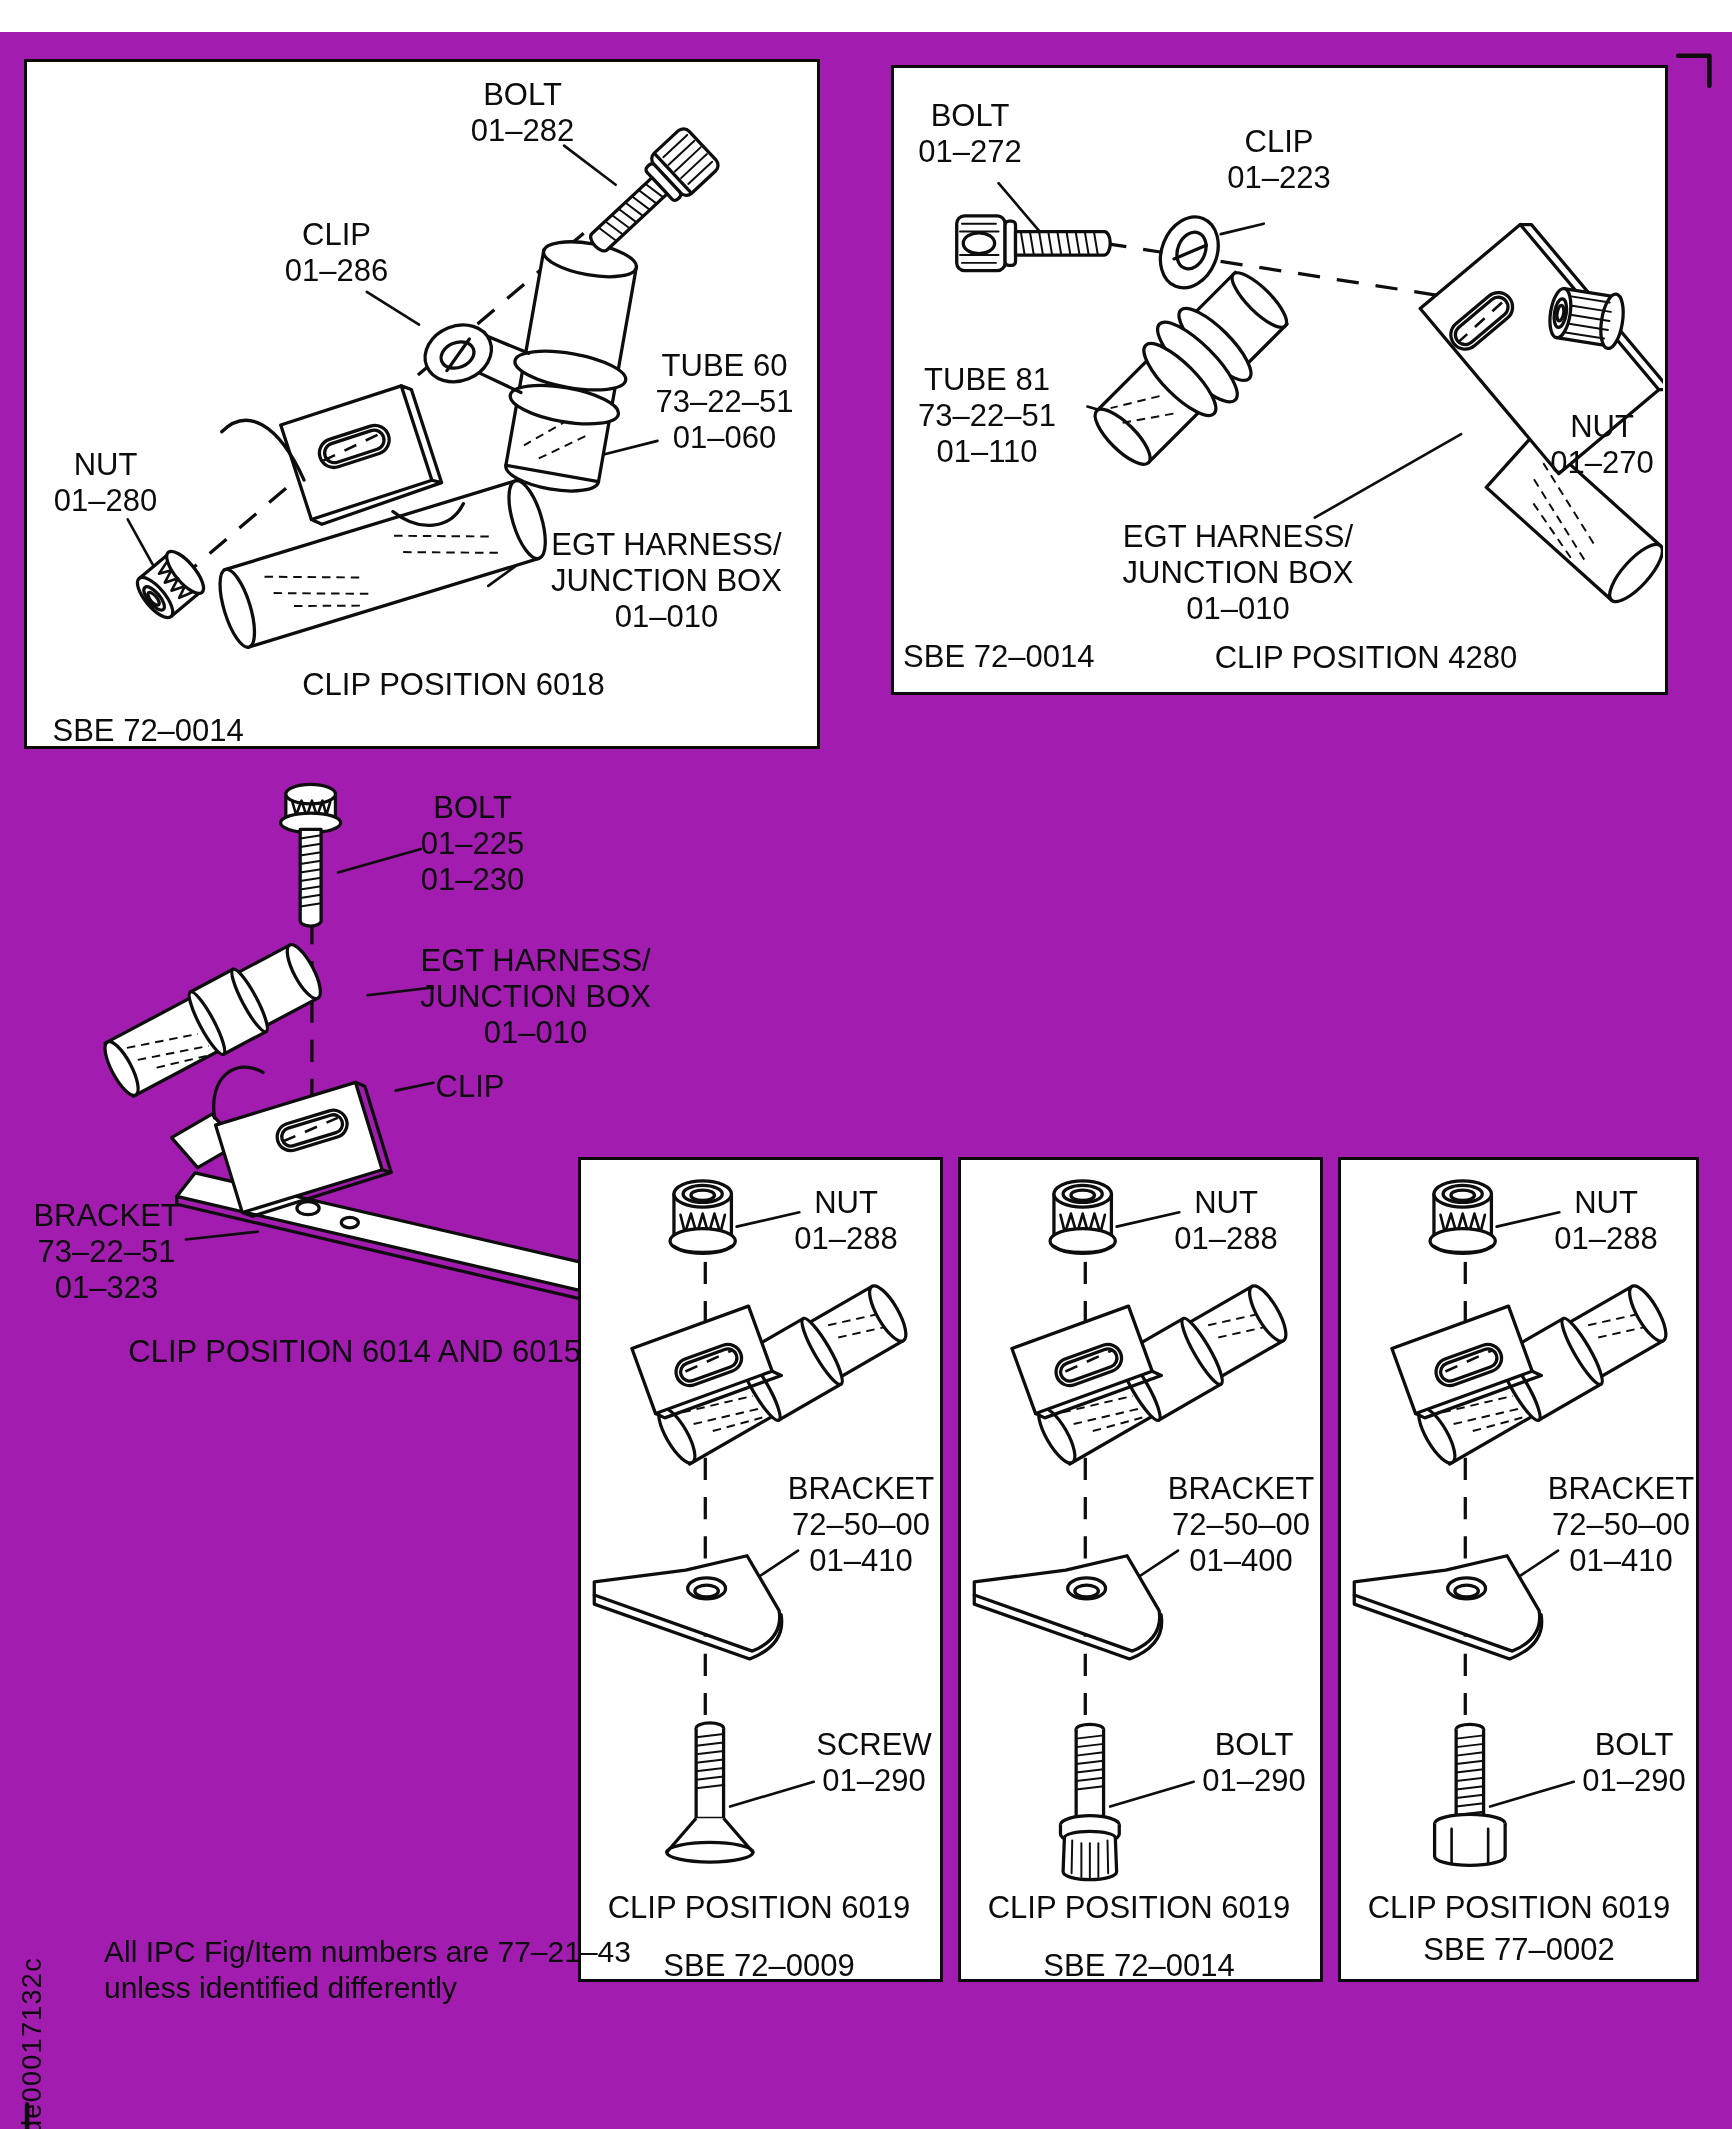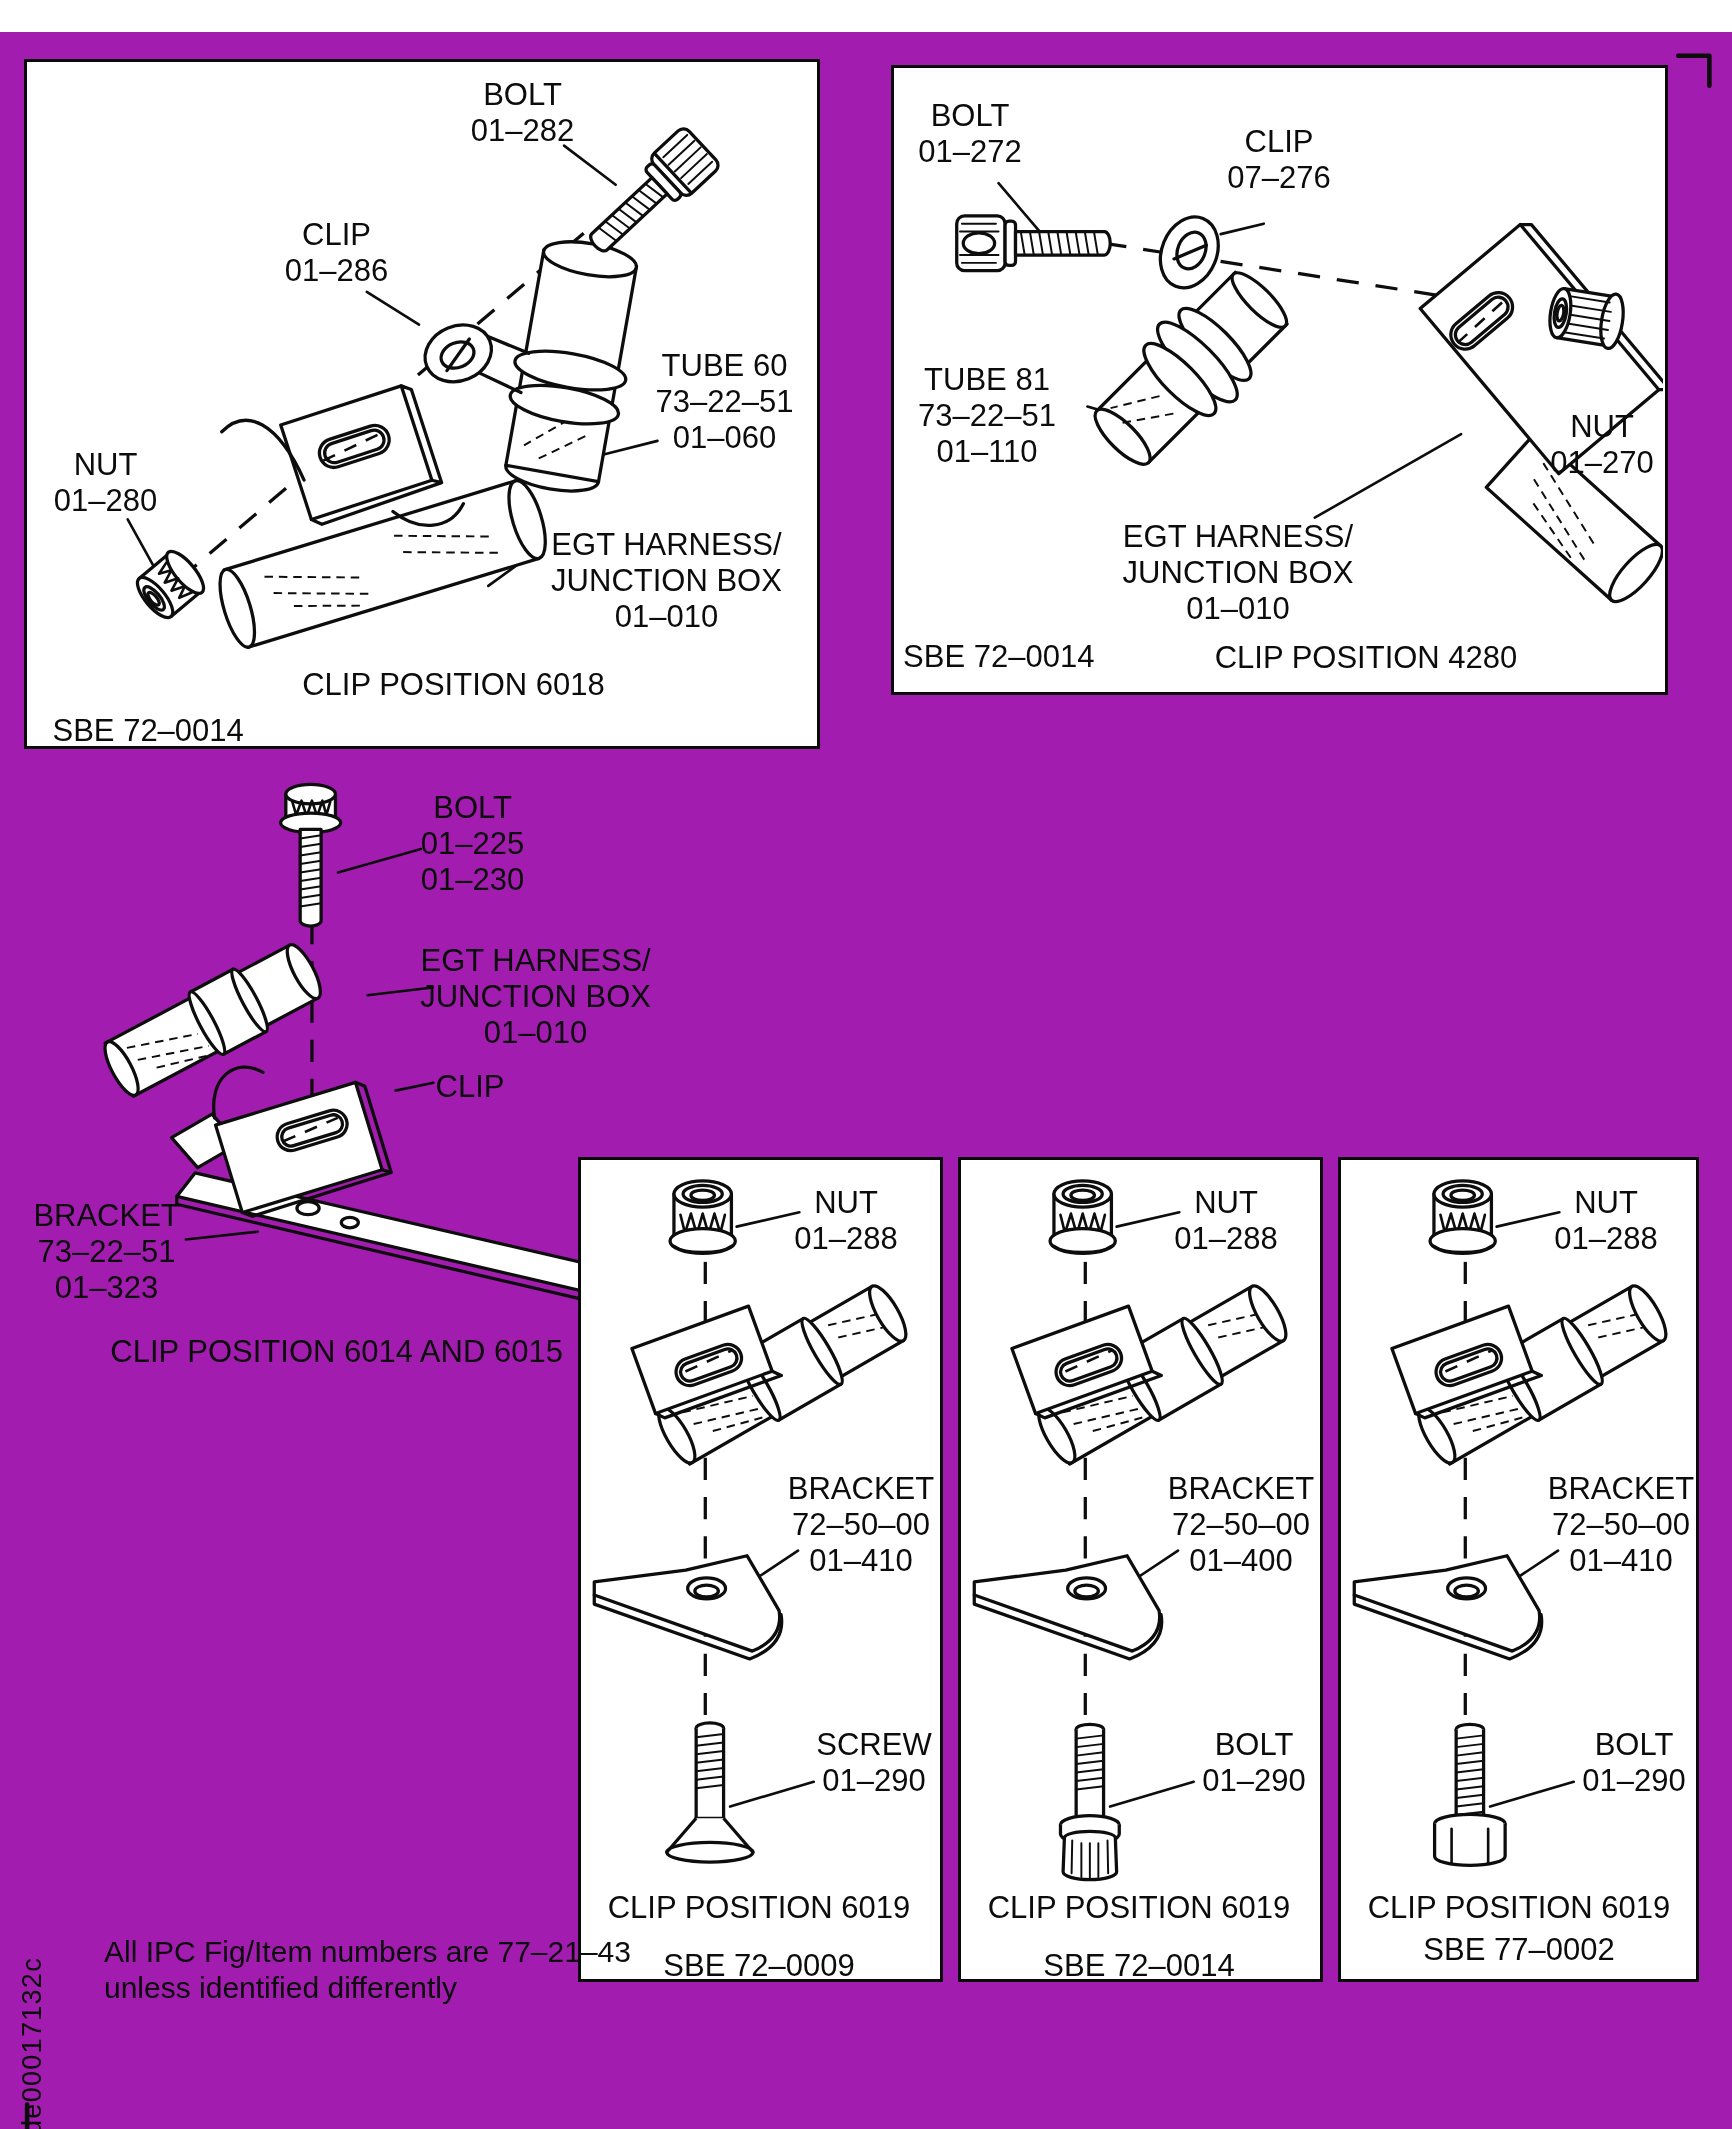--- a/index.html
+++ b/index.html
@@ -226,21 +226,21 @@
         <ellipse class="sf" cx="0" cy="6" rx="22" ry="9"></ellipse>
         <ellipse class="s" cx="0" cy="6" rx="12" ry="5"></ellipse>
       </g>
     </svg>
     <div class="lbl ctr" style="left:76px;top:30px">
         <div>BOLT</div>
         <div>01–272</div>
       </div>
     <div class="lbl ctr" style="left:385px;top:56px">
         <div>CLIP</div>
-        <div>07–276</div>
+        <div>01–223</div>
       </div>
     <div class="lbl ctr" style="left:93px;top:294px">
         <div>TUBE 81</div>
         <div>73–22–51</div>
         <div>01–110</div>
       </div>
     <div class="lbl ctr" style="left:708px;top:341px">
         <div>NUT</div>
         <div>01–270</div>
       </div>
@@ -324,21 +324,21 @@
         <div>EGT HARNESS/</div>
         <div>JUNCTION BOX</div>
         <div>01–010</div>
       </div>
     <div class="lbl" style="left:416px;top:318px">CLIP</div>
     <div class="lbl ctr" style="left:87px;top:447px">
         <div>BRACKET</div>
         <div>73–22–51</div>
         <div>01–323</div>
       </div>
-    <div class="lbl ctr" style="left:317px;top:583px">CLIP POSITION 6014 AND 6015</div>
+    <div class="lbl ctr" style="left:335px;top:583px">CLIP POSITION 6014 AND 6015</div>
   </div>
 
   <div id="bottomBoxes">
       <div class="panel framed" style="left: 578px; top: 1125px; width: 365px; height: 825px;">
         <svg class="art" width="357" height="817" viewBox="0 0 546 1251">
           <line class="dash" x1="190" y1="156" x2="190" y2="860"></line>
           <path class="s" d="M 150 686 L 170 699"></path>
           <path class="ld" d="M 238 102 L 334 80"></path>
           <path class="ld" d="M 332 598 L 254 650"></path>
           <path class="ld" d="M 356 952 L 228 990"></path>

